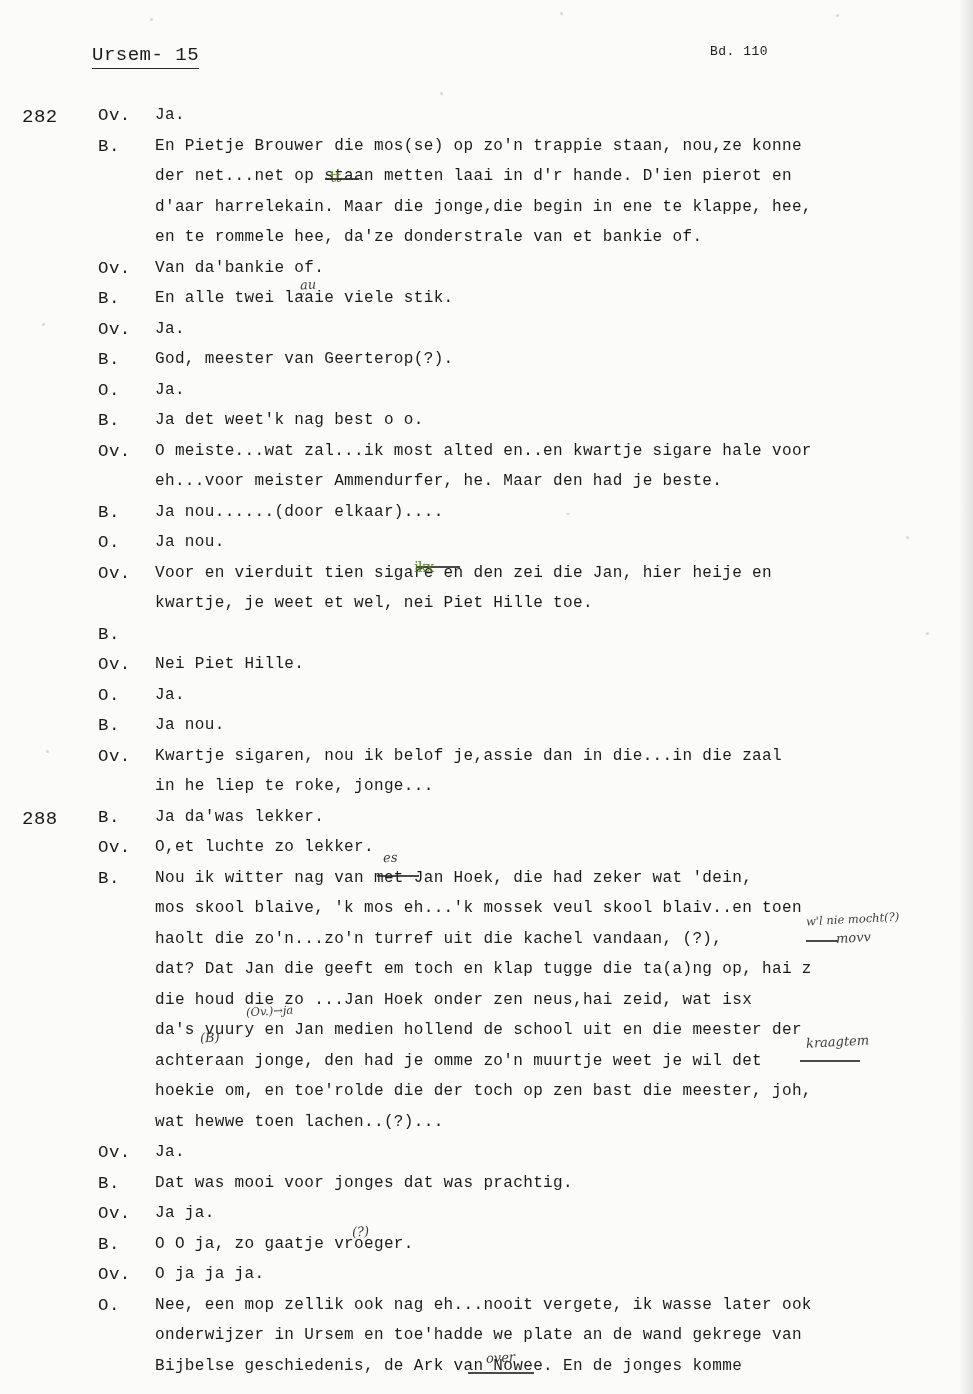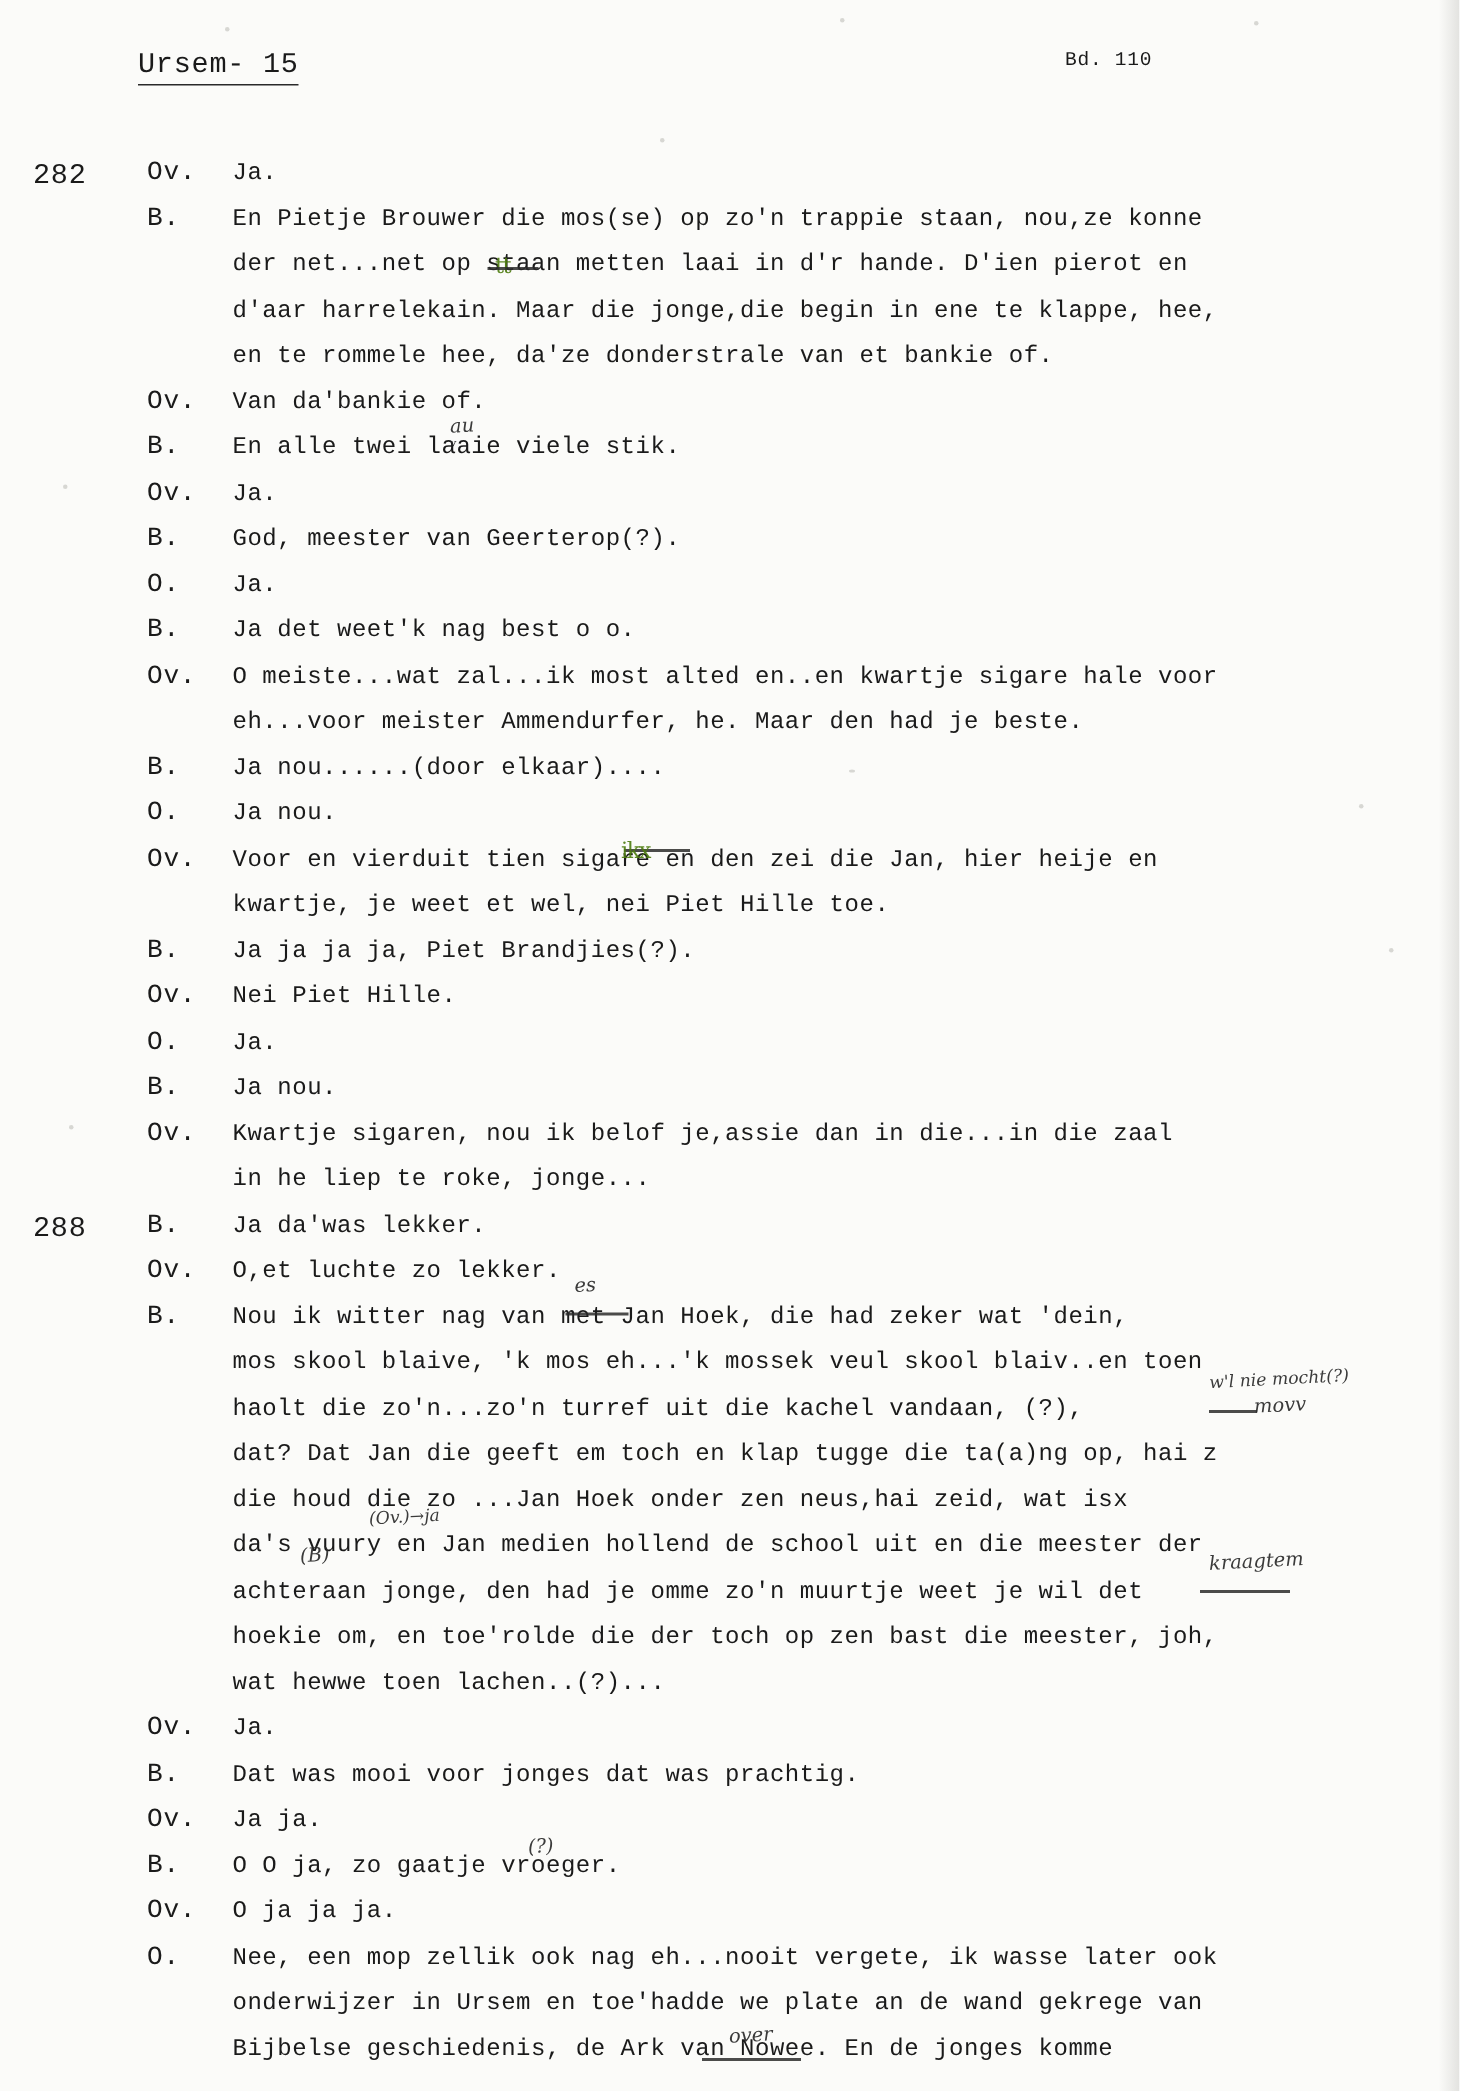--- a/index.html
+++ b/index.html
@@ -22,21 +22,21 @@
     background: #fbfbf9;
   }
   .speck {
     position: absolute;
     background: #b9b9b4;
     border-radius: 50%;
     opacity: .55;
   }
   .header {
     position: absolute;
-    top: 32px;
+    top: 44px;
     left: 0;
     width: 835px;
     height: 34px;
   }
   .hdr-left {
     position: absolute;
     left: 92px;
     top: 0;
     font-size: 19px;
     letter-spacing: .5px;
@@ -226,21 +226,20 @@
       <span class="spk">Ov.</span>
       <span class="txt">Voor en vierduit tien sigare en den zei die Jan, hier heije en</span>
     </div>
 
     <div class="line">
       <span class="txt cont">kwartje, je weet et wel, nei Piet Hille toe.</span>
     </div>
 
     <div class="line">
       <span class="spk">B.</span>
-      <span class="txt">Ja ja ja ja, Piet Brandjies(?).</span>
     </div>
 
     <div class="line">
       <span class="spk">Ov.</span>
       <span class="txt">Nei Piet Hille.</span>
     </div>
 
     <div class="line">
       <span class="spk">O.</span>
       <span class="txt">Ja.</span>

